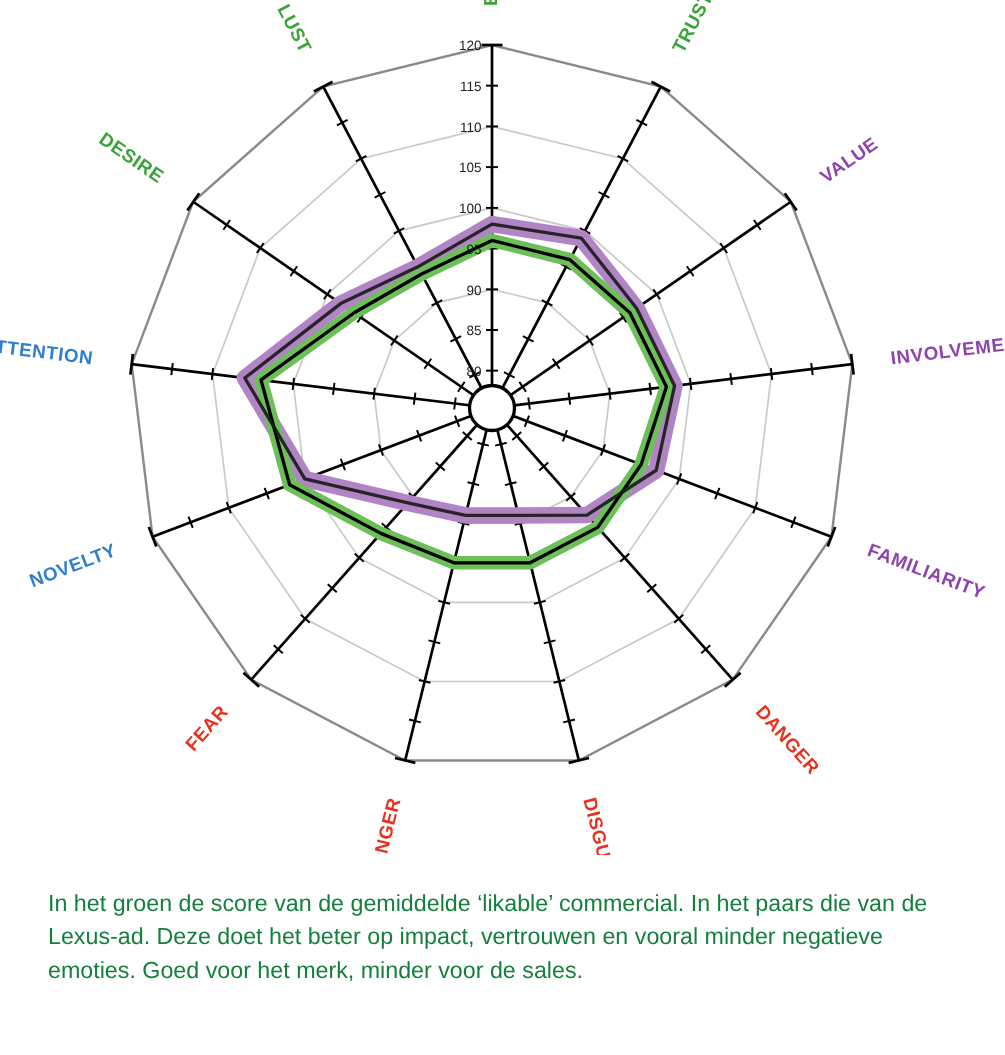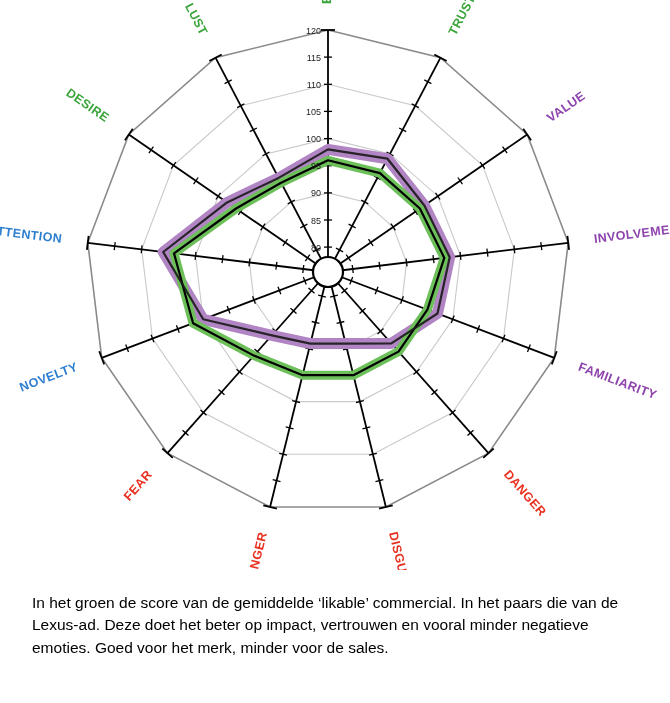--- a/index.html
+++ b/index.html
@@ -34,21 +34,21 @@
     fill: #222;
     font-family: "Liberation Sans", sans-serif;
   }
   #caption {
     position: absolute;
     left: 32px;
     top: 592px;
     width: 610px;
     font-size: 15.5px;
     line-height: 1.45;
-    color: #000000;
+    color: #15803d;
   }
 </style>
 </head>
 <body>
 
 <div id="chart-area">
   <svg id="chart-svg" width="670" height="570" viewBox="0 0 670 570">
     <g id="grid-group">
         <polygon points="328.0,192.9 364.8,201.9 393.1,227.0 406.6,262.5 402.0,300.1 380.5,331.2 346.9,348.8 309.1,348.8 275.5,331.2 254.0,300.1 249.4,262.5 262.9,227.0 291.2,201.9" fill="none" stroke="#c9c9c9" stroke-width="1.1"></polygon>
         <polygon points="328.0,138.6 390.0,153.9 437.8,196.2 460.5,255.9 452.8,319.3 416.5,371.9 359.9,401.6 296.1,401.6 239.5,371.9 203.2,319.3 195.5,255.9 218.2,196.2 266.0,153.9" fill="none" stroke="#c9c9c9" stroke-width="1.1"></polygon>

